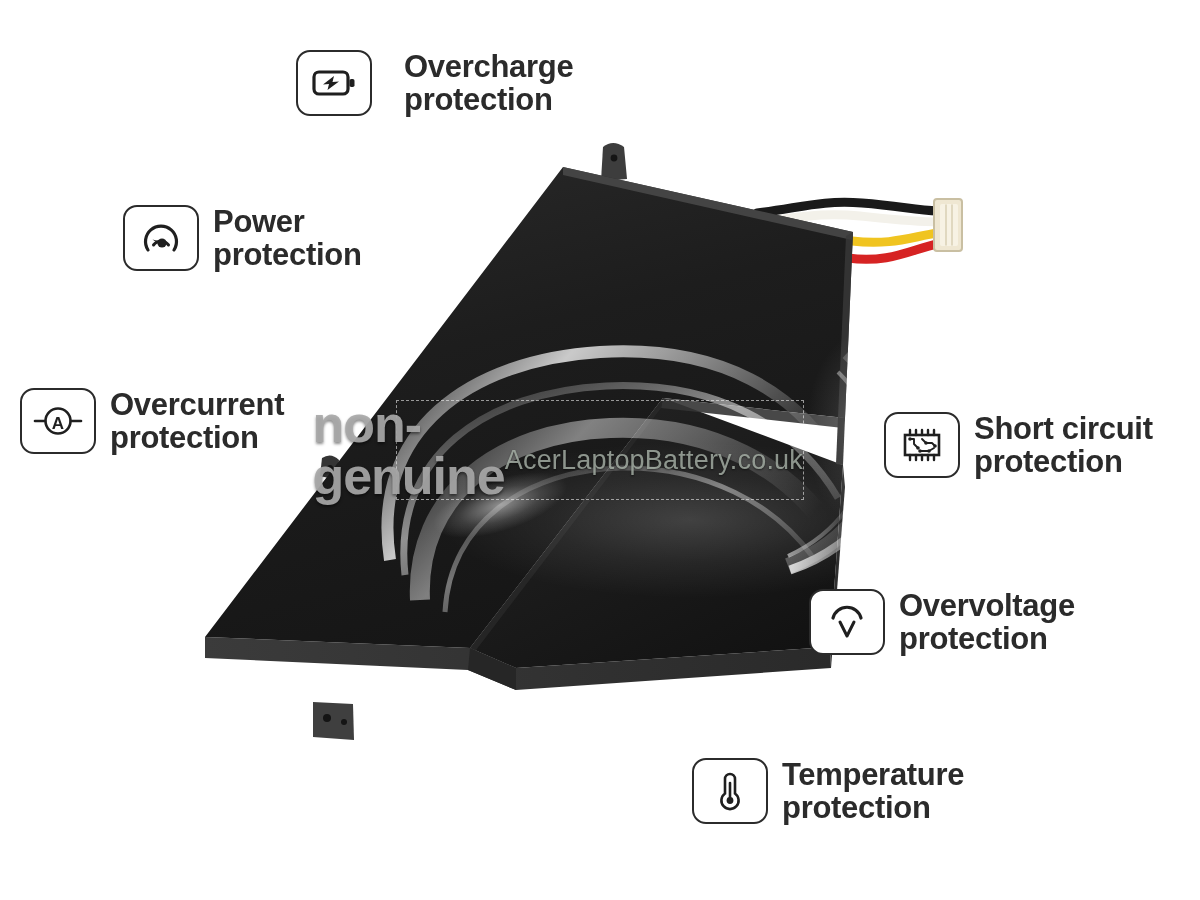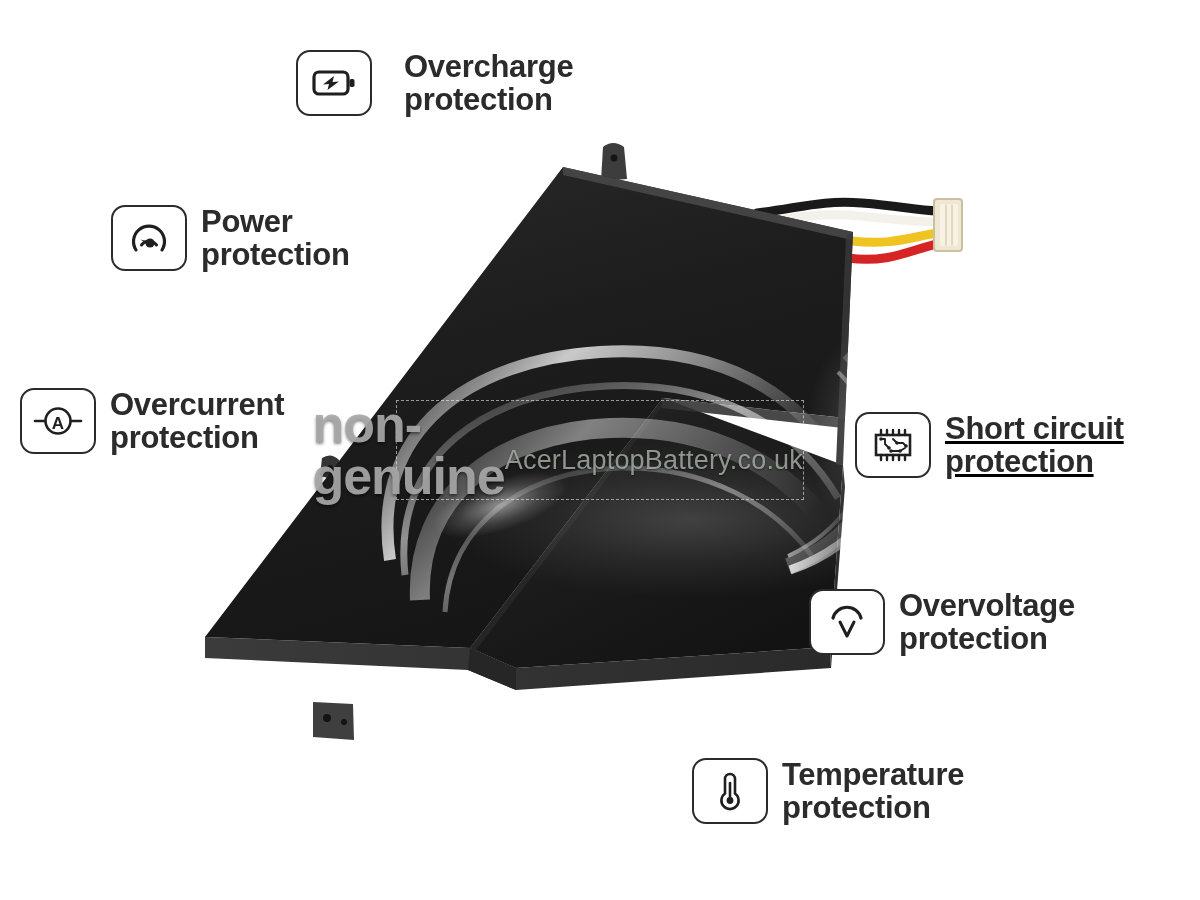--- a/index.html
+++ b/index.html
@@ -52,23 +52,23 @@
     color: #2b2b2b;
     letter-spacing: -0.3px;
     white-space: nowrap;
   }
   .callout-label .l2 { display: block; }
 
   .callout.left { flex-direction: row; }
 
   
   #callout-overcharge   { left: 296px; top: 50px; gap: 32px; }
-  #callout-power        { left: 111px; top: 205px; }
+  #callout-power        { left: 123px; top: 205px; }
   #callout-overcurrent  { left: 20px;  top: 388px; }
-  #callout-short        { left: 855px; top: 412px; text-decoration: underline; }
+  #callout-short        { left: 884px; top: 412px; }
   #callout-overvoltage  { left: 781px; top: 589px; margin-left: 28px; }
   #callout-temperature  { left: 692px; top: 758px; }
 
   
   #watermark {
     position: absolute;
     left: 396px;
     top: 400px;
     width: 408px;
     height: 100px;

